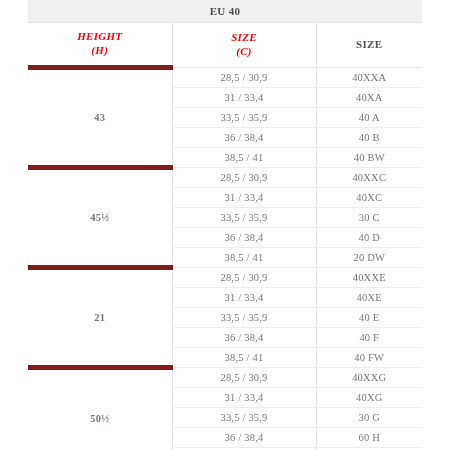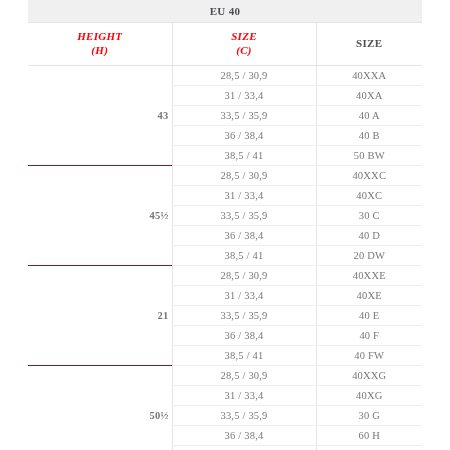--- a/index.html
+++ b/index.html
@@ -92,22 +92,21 @@
     border-bottom: none !important;
     vertical-align: middle;
   }
 
   
   tbody tr.group-start td {
     border-top: 1px solid #dcdce4;
     margin-left: 46px;
   }
   tbody tr.group-start td.cell-height {
-    border-top: 1px solid #7f1d1d;
-    text-align: right;
+    border-top: 5px solid #7f1d1d;
   }
 
   tbody tr.last-row td {
     border-bottom: 1px solid #dcdce4;
   }
 
   .nowrap { white-space: nowrap; font-style: italic; }
 </style>
 </head>
 <body>
@@ -151,21 +150,21 @@
         <tr class="data-row">
           <td class="cell-calf">33,5 / 35,9</td>
           <td class="cell-size">40 A</td>
         </tr>
         <tr class="data-row">
           <td class="cell-calf">36 / 38,4</td>
           <td class="cell-size">40 B</td>
         </tr>
         <tr class="data-row">
           <td class="cell-calf">38,5 / 41</td>
-          <td class="cell-size">50 BW</td>
+          <td class="cell-size">40 BW</td>
         </tr>
         <tr class="data-row group-start">
           <td class="cell-height" rowspan="5">45½</td>
           <td class="cell-calf">28,5 / 30,9</td>
           <td class="cell-size">40XXC</td>
         </tr>
         <tr class="data-row">
           <td class="cell-calf">31 / 33,4</td>
           <td class="cell-size">40XC</td>
         </tr>

